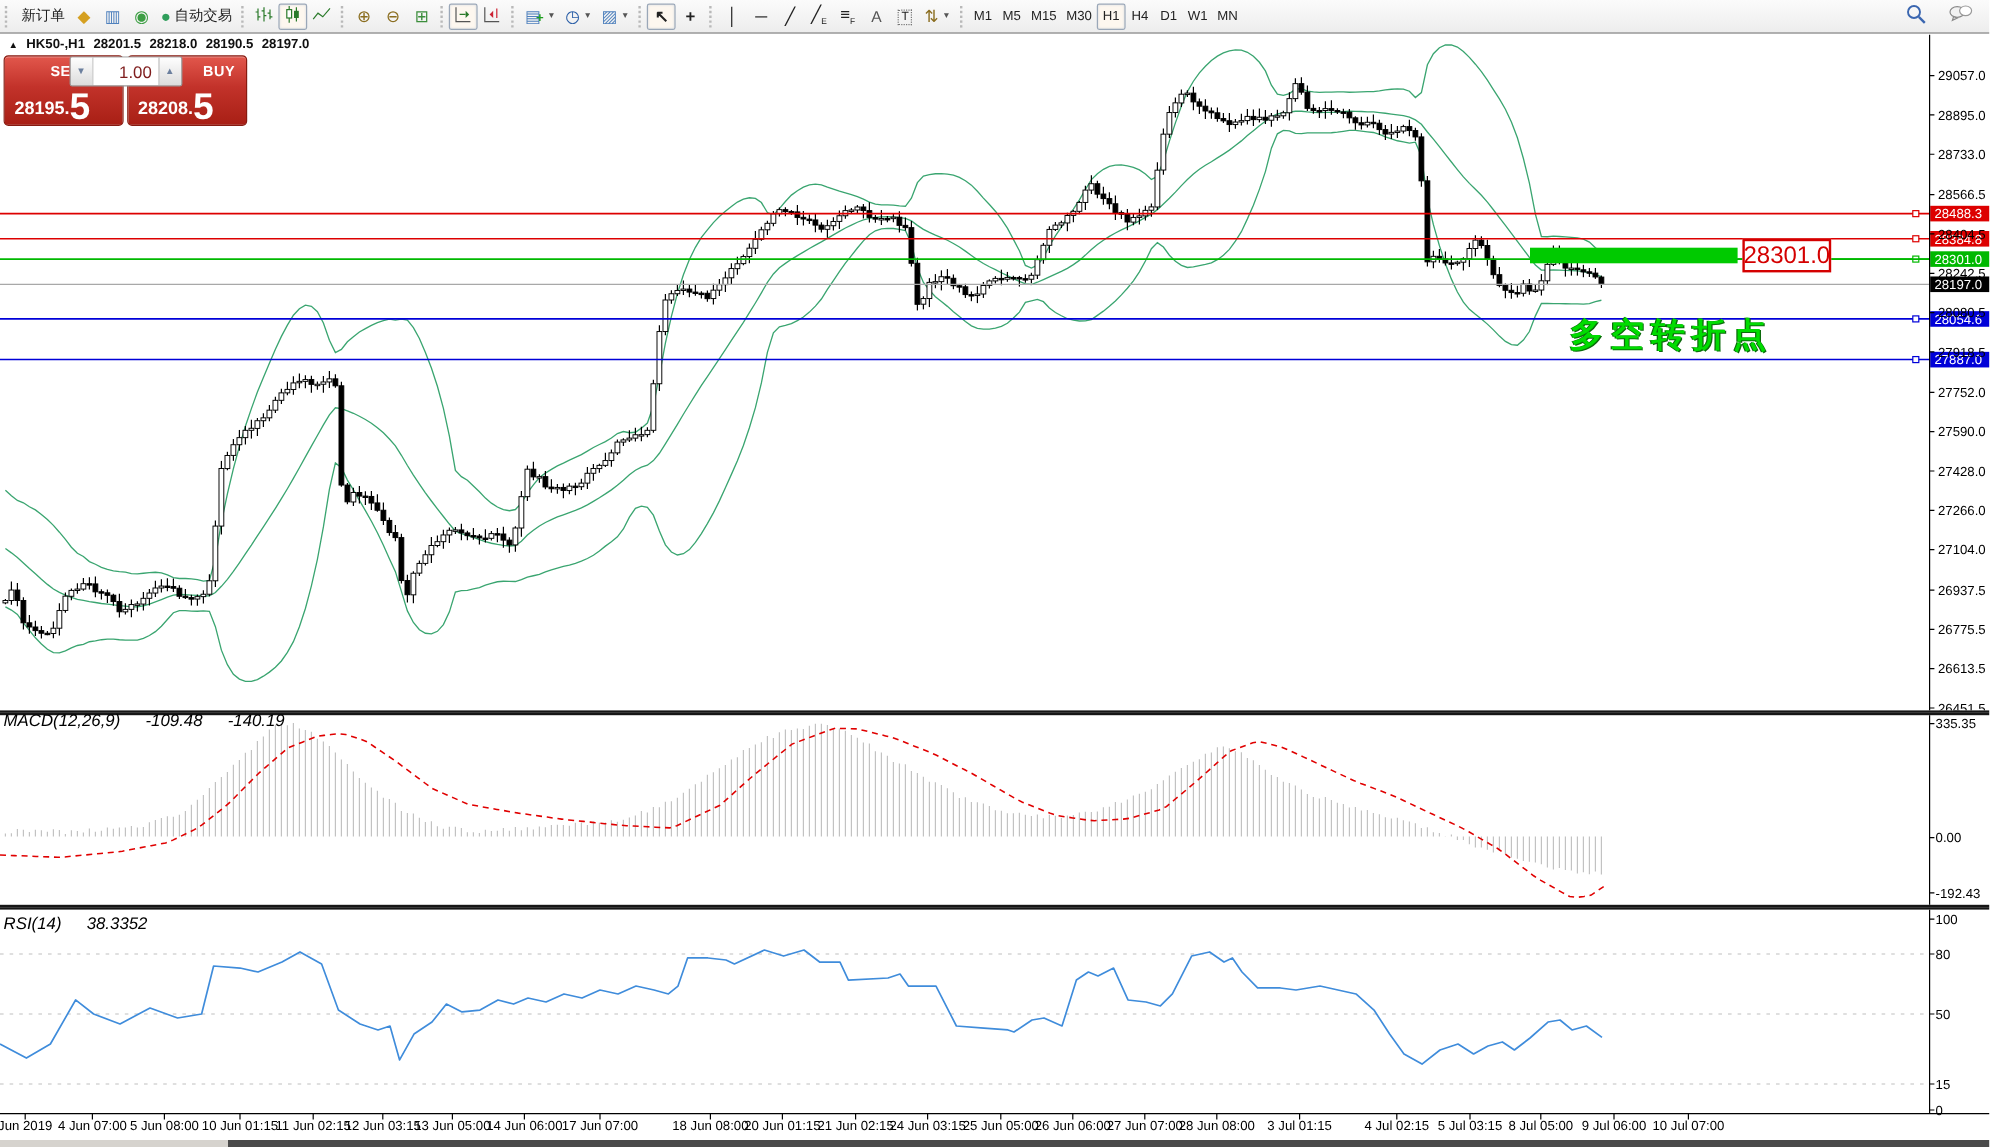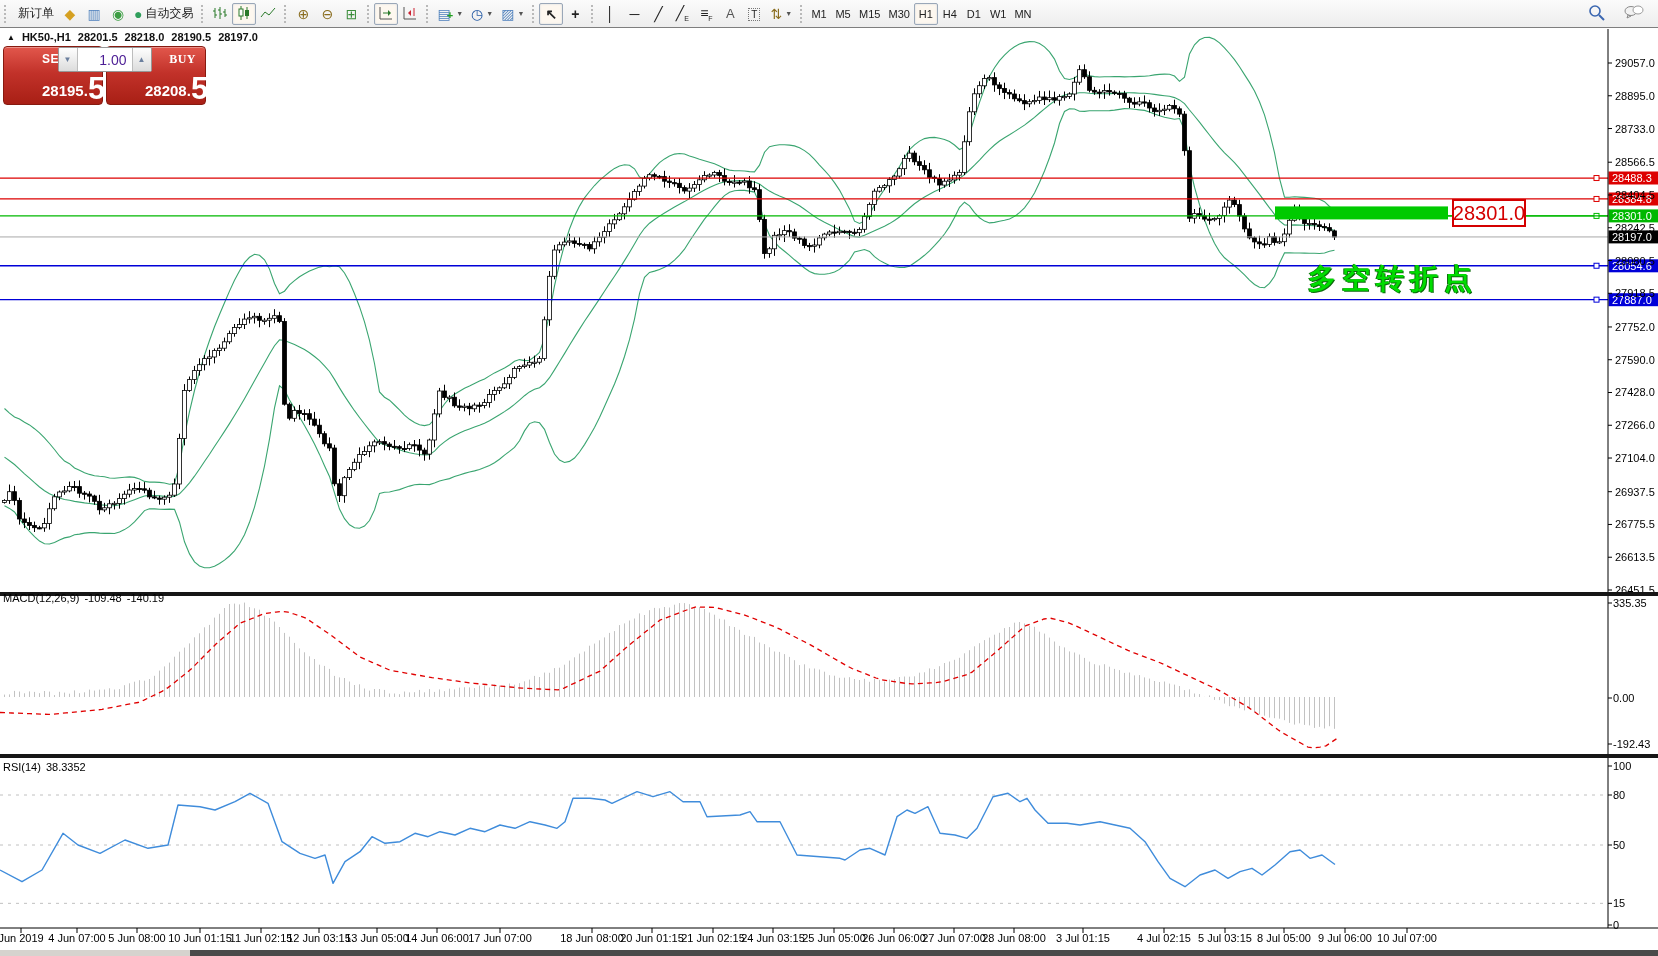--- a/index.html
+++ b/index.html
@@ -19,38 +19,38 @@
 
   
   .pane-sep{position:absolute;left:0;width:1658px;height:4px;background:#fff;border-top:2px solid #161616;border-bottom:2px solid #161616;z-index:5;box-sizing:border-box;}
   .bottom-strip{position:absolute;left:0;top:950px;width:1658px;height:6px;background:#4a4a4a;z-index:6;}
   .bottom-strip .thumb{position:absolute;left:0;top:0;width:190px;height:6px;background:#d6d3ce;}
 
   
   svg#cv{position:absolute;left:0;top:0;z-index:2;}
   .quote-header{position:absolute;left:7px;top:31px;font-size:11px;font-weight:bold;color:#101010;display:flex;gap:7px;z-index:6;align-items:center;}
   .quote-header .tri{font-size:8px;}
-  .ind-label{position:absolute;font-size:11px;color:#000;z-index:6;display:flex;gap:5px;}
+  .ind-label{position:absolute;font-size:14px;color:#000;z-index:6;display:flex;gap:21px;font-style:italic;}
   #macd-label{left:3px;top:592px;}
   #rsi-label{left:3px;top:761px;justify-content:flex-end;}
 
   .oneclick{position:absolute;left:3px;top:46px;width:203px;height:60px;z-index:7;}
   .oc-btn{position:absolute;top:0;width:100px;height:59px;border-radius:4px;background:linear-gradient(#e2574c,#c2322a 45%,#a81f15);border:1px solid #871a10;color:#fff;box-sizing:border-box;box-shadow:inset 0 1px 0 rgba(255,255,255,.35);}
   .oc-sell{left:0;} .oc-buy{right:0;}
   .oc-tag{position:absolute;top:5px;font-size:12px;font-weight:bold;letter-spacing:.5px;}
-  .oc-sell .oc-tag{left:9px;margin-left:29px;} .oc-buy .oc-tag{right:9px;font-family:Liberation Serif, serif;}
-  .oc-price{position:absolute;left:8px;bottom:0px;display:flex;align-items:flex-end;font-weight:bold;margin-left:30px;}
+  .oc-sell .oc-tag{left:9px;margin-left:29px;} .oc-buy .oc-tag{right:9px;}
+  .oc-price{position:absolute;left:8px;bottom:0px;display:flex;align-items:flex-end;font-weight:bold;}
   .oc-int{font-size:15px;padding-bottom:5px;}
   .oc-dot{font-size:15px;padding-bottom:5px;}
   .oc-big{font-size:31px;line-height:31px;}
   .oc-vol{position:absolute;left:50%;top:1px;transform:translateX(-50%);width:94px;height:25px;display:flex;border:1px solid #979797;background:#fff;border-radius:2px;overflow:hidden;box-sizing:border-box;}
   .oc-spin{width:19px;background:linear-gradient(#fefefe,#dcdcdc);color:#6b7f9e;font-size:8px;display:flex;align-items:center;justify-content:center;border:0;}
   .oc-spin.dn{border-right:1px solid #bdbdbd;}
   .oc-spin.up{border-left:1px solid #bdbdbd;}
-  .oc-input{flex:1;border:0;min-width:0;text-align:right;padding:0 5px 0 0;font-size:14px;font-family:"Liberation Sans",sans-serif;color:#4c1d95;outline:none;}
+  .oc-input{flex:1;border:0;min-width:0;text-align:right;padding:0 5px 0 0;font-size:14px;font-family:"Liberation Sans",sans-serif;color:#7f1d1d;outline:none;}
 
   .callout{position:absolute;left:1452px;top:199px;width:74px;height:28px;border:2px solid #d40000;background:#fff;color:#d40000;font-size:20px;display:flex;align-items:center;justify-content:center;z-index:6;box-sizing:border-box;}
   .turning{position:absolute;left:1308px;top:260px;font-size:28px;font-weight:bold;color:#00dc00;letter-spacing:6px;text-shadow:1px 1px 0 #0c6b0c,-1px 0 0 #0c6b0c;z-index:6;white-space:nowrap;}
 </style>
 </head>
 <body>
 
 <div id="app">
 
   <div class="toolbar" id="toolbar">

